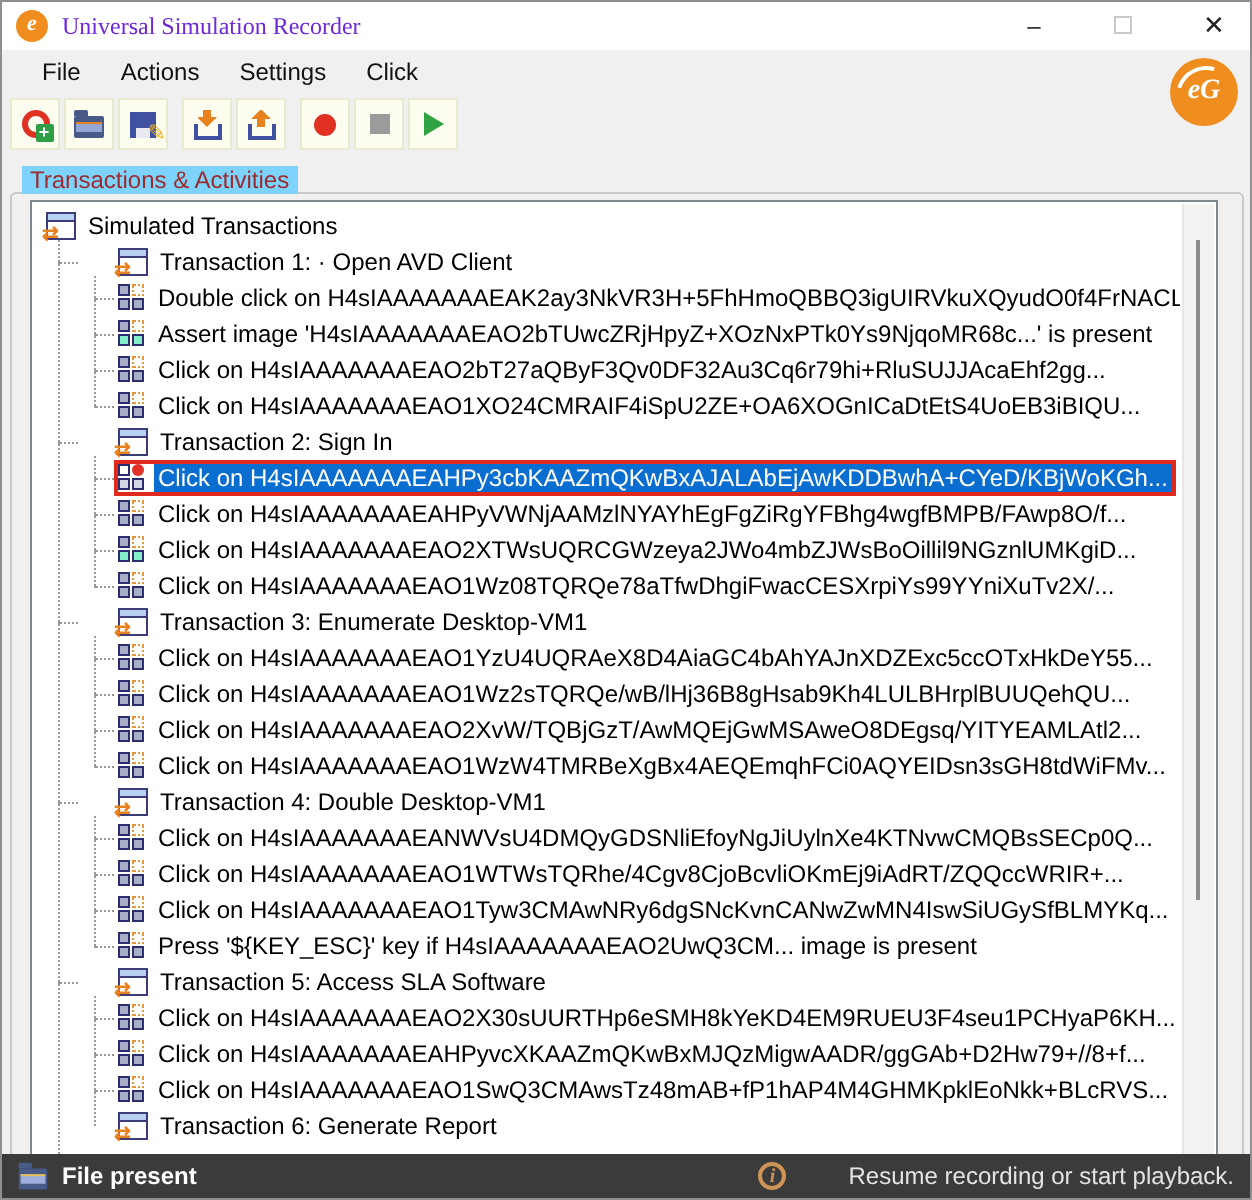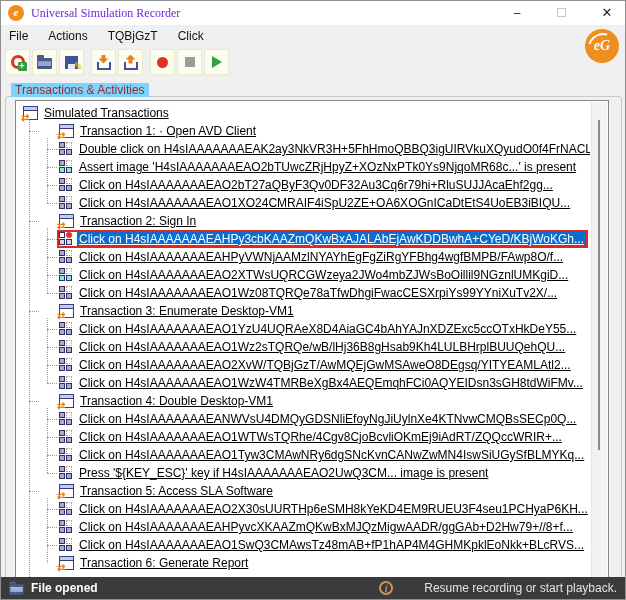--- a/index.html
+++ b/index.html
@@ -16,21 +16,21 @@
   .app-icon { position:absolute; left:7px; top:4px; width:16px; height:16px; border-radius:50%;
     background:var(--accent-orange); color:#fff; font:italic bold 11px/15px "Liberation Serif", serif; text-align:center; }
   .app-title { position:absolute; left:30px; top:0; line-height:24px; font-size:12px; color:#6d28d9;font-family:Liberation Serif, serif; }
   .wc { position:absolute; top:0; width:24px; height:24px; text-align:center; line-height:24px; font-size:12px; color:#222; }
   .wc-min { left:504px; }
   .wc-max { left:548px; }
   .wc-max .sq { display:inline-block; width:9px; height:9px; border:1px solid #c9c9c9; margin-top:7px; }
   .wc-close { left:594px; font-size:13px; }
 
   
-  .menubar { position:absolute; left:0; top:24px; width:100%; height:22px; background:#f0f0f0; display:flex; padding-left:0; }
+  .menubar { position:absolute; left:0; top:24px; width:100%; height:22px; background:#f0f0f0; display:flex; padding-left:12px; }
   .menu-item { padding:0 8px; margin-right:4px; font-size:12px; line-height:22px; color:#111; }
 
   
   .eg-logo { position:absolute; right:6px; top:28px; width:34px; height:34px; border-radius:50%;
     background:var(--accent-orange); color:#fff; font:italic bold 14px/34px "Liberation Serif", serif; text-align:center; }
   .eg-logo::before { content:""; position:absolute; left:3px; top:4px; width:26px; height:26px;
     border:2px solid transparent; border-top-color:#fff; border-radius:50%; transform:rotate(-28deg); }
 
   
   .toolbar { position:absolute; left:4px; top:48px; display:flex; gap:2px; }
@@ -71,21 +71,21 @@
     font-size:12px; color:#000; z-index:1; }
   .row.lvl0 { padding-left:4px; }
   .row.lvl1 { padding-left:40px; }
   .row.lvl2 { padding-left:40px; }
   .stub { position:absolute; top:9px; width:10px; border-top:1px dotted #9a9a9a; display:none; }
   .lvl1 .stub { display:block; left:12px; }
   .lvl2 .stub { display:block; left:30px; }
   .guide { position:absolute; width:0; border-left:1px dotted #9a9a9a; z-index:0; }
   .content { display:inline-flex; align-items:center; gap:4px; border:2px solid transparent; }
   .row.selected .content { border-color:var(--annotation); }
-  .label { padding:0 2px; line-height:14px;text-decoration:underline; }
+  .label { padding:0 2px; line-height:14px; }
   .row.selected .label { background:var(--selection); color:#fff; }
 
   
   .ic { width:15px; height:14px; flex:none; position:relative; }
   .ic.blocks { display:grid; grid-template-columns:6px 6px; grid-template-rows:6px 6px; gap:1px; width:14px; height:14px; padding-top:0; }
   .ic.blocks .q { width:6px; height:6px; }
   .ic.blocks .q1 { background:#a8aec6; border:1px solid #2c2c6e; }
   .ic.blocks .q2 { background:transparent; border:1px dotted #e09a40; }
   .ic.blocks .q3, .ic.blocks .q4 { background:#a8aec6; border:1px solid #2c2c6e; }
   .ic.blocks.teal .q3, .ic.blocks.teal .q4 { background:#84eec9; }
@@ -122,21 +122,21 @@
     <div class="app-icon">e</div>
     <div class="app-title">Universal Simulation Recorder</div>
     <div class="wc wc-min">–</div>
     <div class="wc wc-max"><span class="sq"></span></div>
     <div class="wc wc-close">✕</div>
   </div>
 
   <div class="menubar">
     <span class="menu-item">File</span>
     <span class="menu-item">Actions</span>
-    <span class="menu-item">TQBjGzT</span>
+    <span class="menu-item">Settings</span>
     <span class="menu-item">Click</span>
   </div>
 
   <div class="eg-logo">eG</div>
 
   <div class="toolbar">
     <div class="tbtn">
         <span class="i-target"></span>
       </div>
     <div class="tbtn">
@@ -466,21 +466,21 @@
         <div class="guide" style="left: 30px; top: 396px; height: 65px;"></div>
       </div>
     <div class="sb-track">
       <div class="sb-thumb"></div>
     </div>
   </div>
 
   <div class="statusbar">
     <div class="sb-left">
       <span class="i-folder light"></span>
-      <span class="txt">File opened</span>
+      <span class="txt">File present</span>
     </div>
     <div class="sb-right">
       <span class="i-info">i</span>
       <span class="txt">Resume recording or start playback.</span>
     </div>
   </div>
 
 </div>
 
 </body></html>

